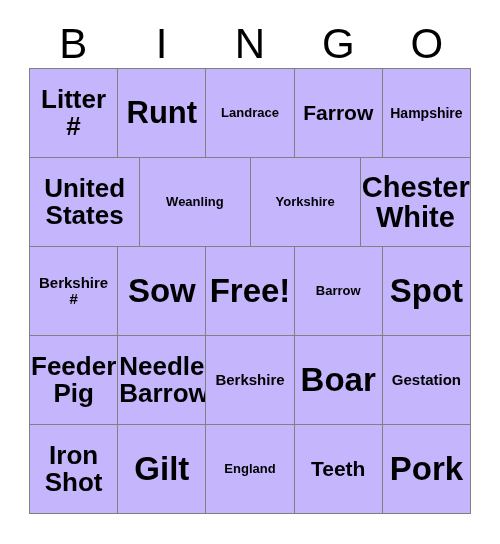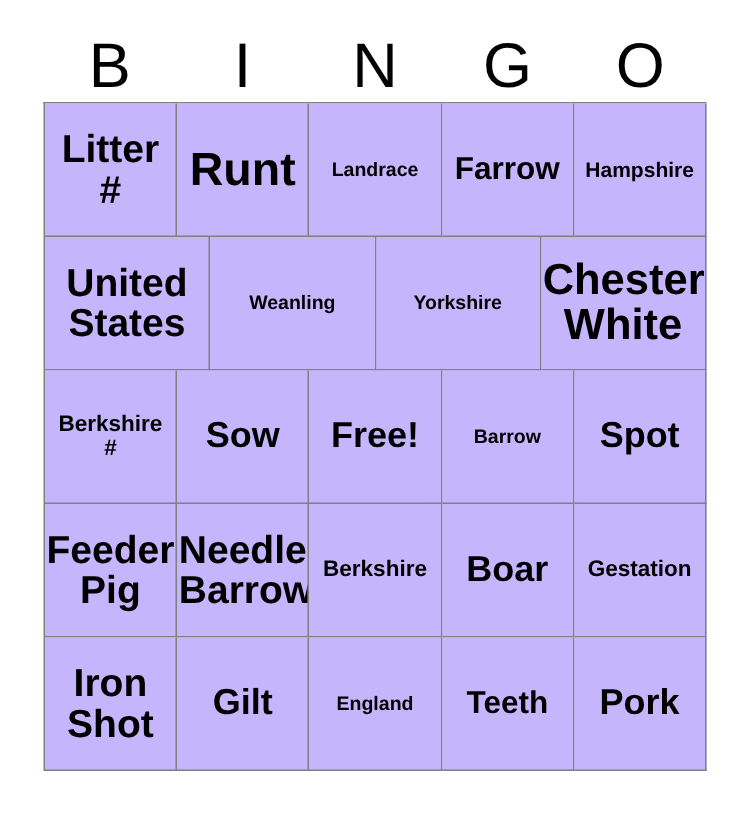--- a/index.html
+++ b/index.html
@@ -83,21 +83,21 @@
   }
   .cell-text {
     display: block;
     width: 100%;
     line-height: 1.04;
     white-space: pre-line;
     color: #000000;
   }
 
   
-  .sz-xl  { font-size: 24px; }
+  .sz-xl  { font-size: 33px; }
   .sz-lg  { font-size: 31px; }
   .sz-md  { font-size: 21px; }
   .sz-two-lg { font-size: 26px; }
   .sz-two-md { font-size: 29px; text-align: center; }
   .sz-sm  { font-size: 13px; }
   .sz-xs  { font-size: 15px; }
   .sz-xxs { font-size: 14px; }
 </style>
 </head>
 <body>

